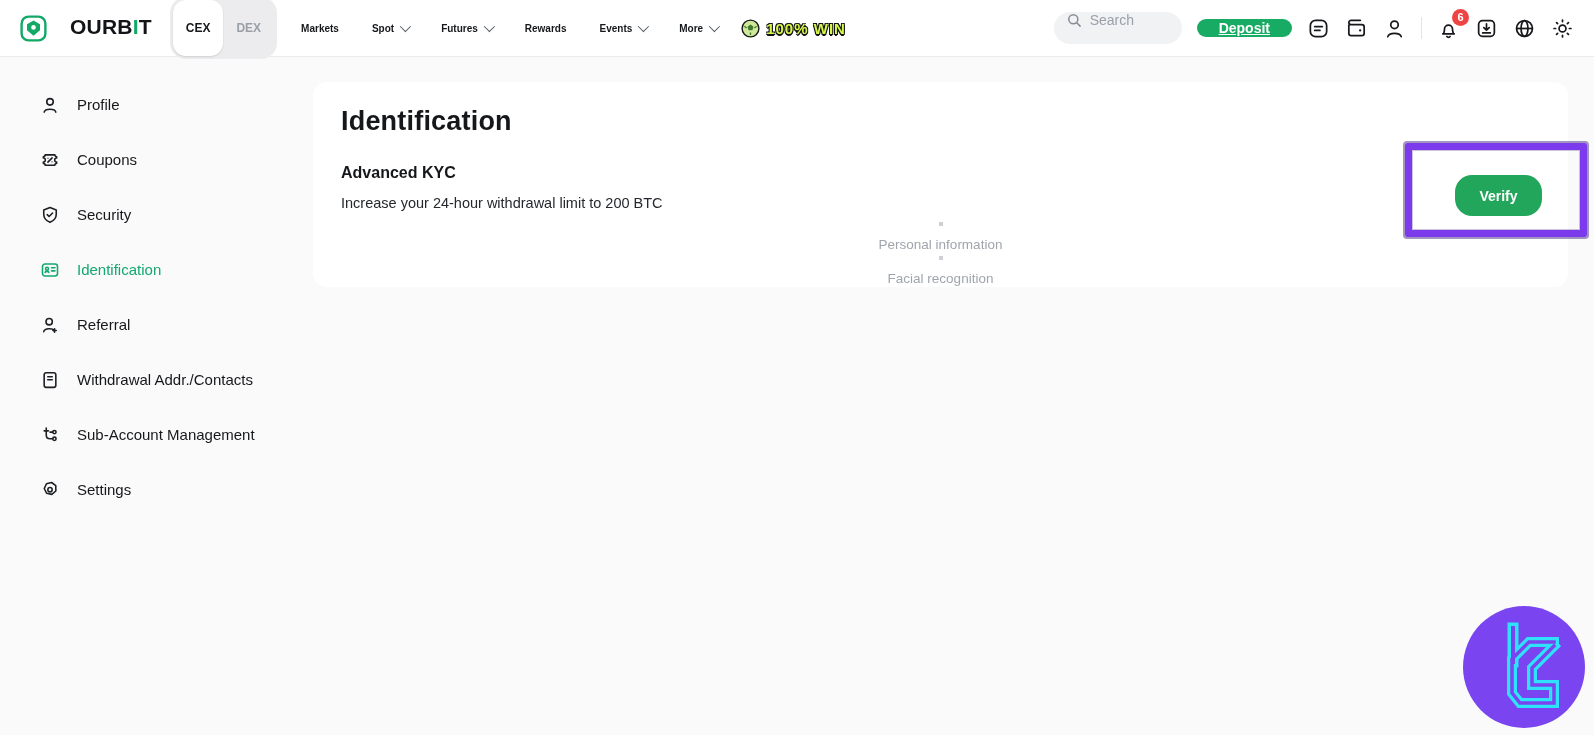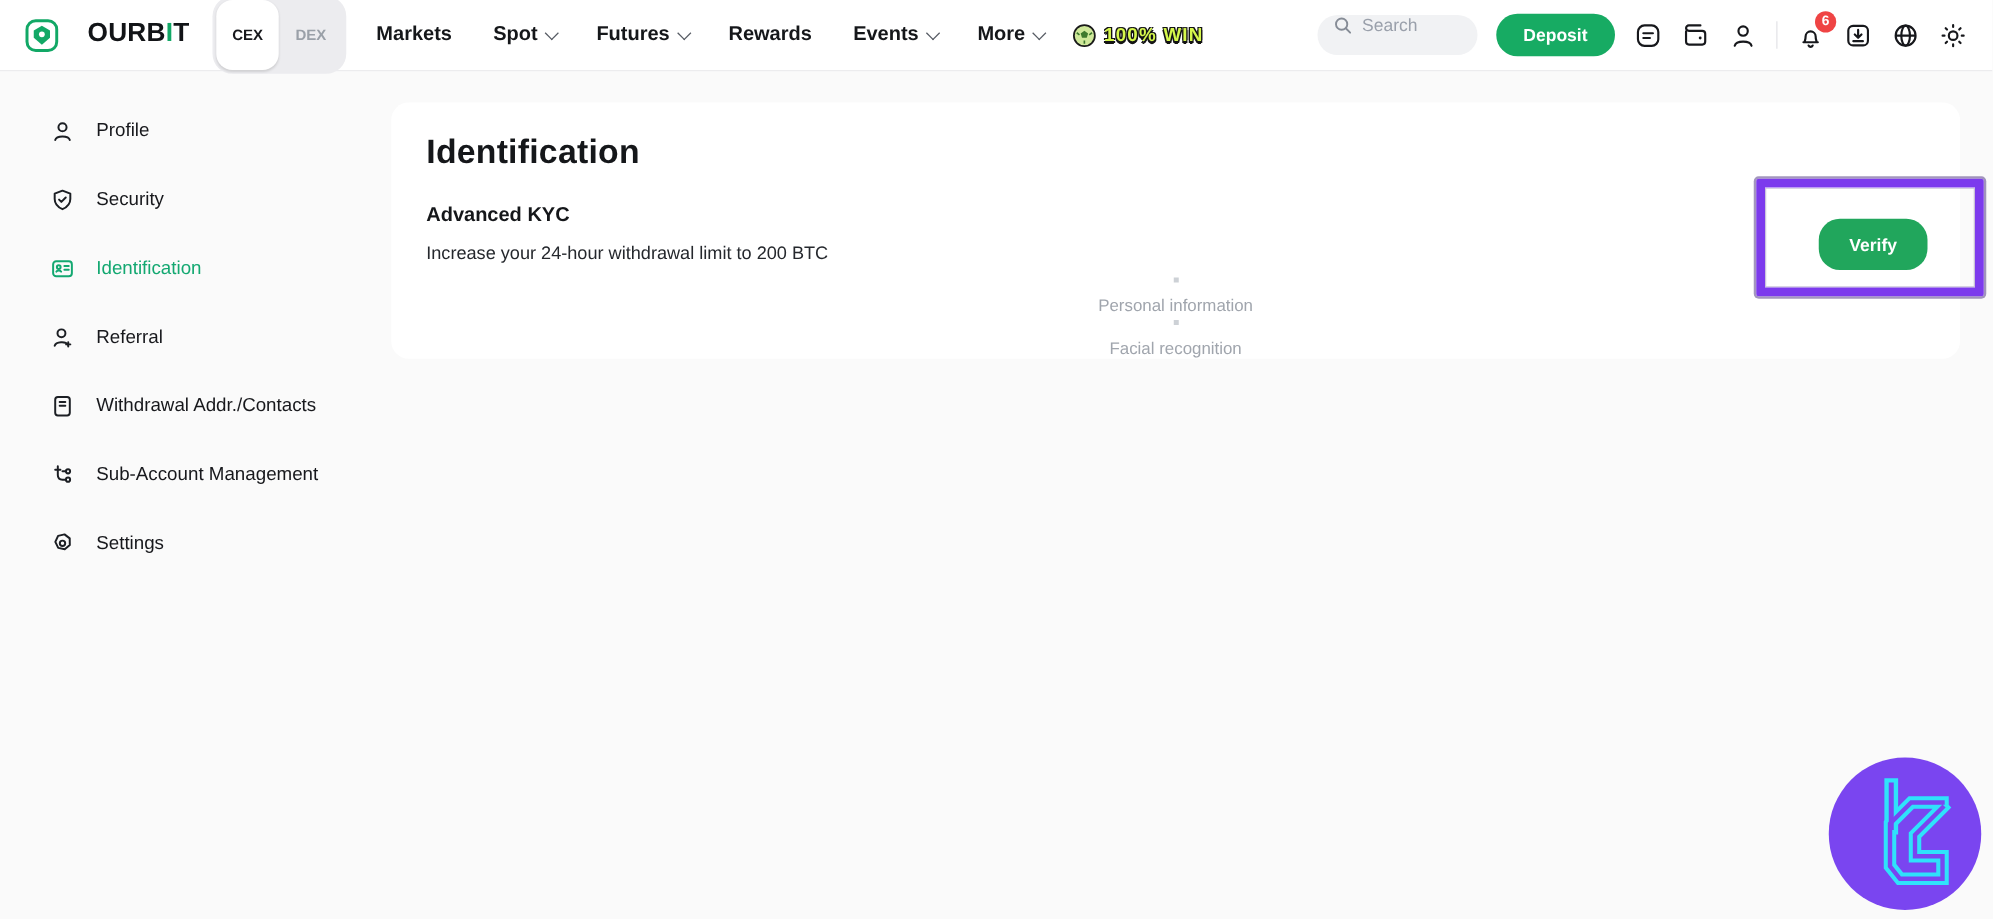--- a/index.html
+++ b/index.html
@@ -24,44 +24,44 @@
   .wordmark .accent { color:#12a866; }
 
   .cexdex {
     margin-left:18px; background:#ececef; border-radius:16px;
     display:flex; padding:3px; align-items:center;
   }
   .seg { padding:21px 13px; border-radius:13px; font-size:12px; font-weight:700; color:#9aa0a8; }
   .seg.active { background:#fff; color:#17181c; box-shadow:0 1px 2px rgba(0,0,0,.12); }
 
   .nav { display:flex; align-items:center; gap:33px; margin-left:24px; }
-  .nav-item { display:flex; align-items:center; gap:6px; font-size:16px; font-weight:600; color:#15171a; cursor:pointer; white-space:nowrap; }
+  .nav-item { display:flex; align-items:center; gap:6px; font-size:10px; font-weight:600; color:#15171a; cursor:pointer; white-space:nowrap; }
   .chev { width:8px; height:8px; border-right:1.6px solid #565b63; border-bottom:1.6px solid #565b63; transform:rotate(45deg) translateY(-2px); }
 
   .promo { display:flex; align-items:center; gap:6px; margin-left:24px; cursor:pointer; }
   .promo-text {
     font-size:15px; font-weight:800; letter-spacing:1px; color:#d6f84c;
     text-shadow:-1px -1px 0 #141414, 1px -1px 0 #141414, -1px 1px 0 #141414,
                  1px 1px 0 #141414, 0 2px 0 #141414;
   }
 
   .top-right { margin-left:auto; display:flex; align-items:center; gap:15px; }
   .search {
     width:128px; height:32px; background:#f1f2f4; border-radius:16px;
     display:flex; align-items:flex-start; gap:7px; padding:0 12px;
   }
   .search input {
     border:none; outline:none; background:transparent; width:80px;
     font-size:14px; color:#3b3f46; font-family:"Liberation Sans",sans-serif;
   }
   .search input::placeholder { color:#9aa0ab; }
   .btn-deposit {
-    height:34px; padding:0 22px; border:none; border-radius:17px;
+    height:18px; padding:0 22px; border:none; border-radius:17px;
     background:#17ab63; color:#fff; font-size:14px; font-weight:700;
-    font-family:"Liberation Sans",sans-serif; cursor:pointer;
+    font-family:"Liberation Sans",sans-serif; cursor:pointer;text-decoration:underline;
   }
   .icon-btn { cursor:pointer; position:relative; display:flex; align-items:center; }
   .vdivider { width:1px; height:22px; background:#e3e4e8; }
   .badge {
     position:absolute; top:-8px; right:-9px; min-width:17px; height:17px;
     background:#ef4444; color:#fff; border-radius:9px; font-size:11px; font-weight:700;
     display:flex; align-items:center; justify-content:center; padding:0 4px;
   }
 
   
@@ -233,20 +233,31 @@
   <div class="side-item">
     <span>
       <svg width="20" height="20" viewBox="0 0 24 24" fill="none" stroke-width="1.9" stroke-linecap="round">
         <circle cx="12" cy="8.2" r="3.9"></circle>
           <path d="M5 20.5 c1.2 -4.6 12.8 -4.6 14 0"></path>
       </svg>
     </span>
     <span>Profile</span>
   </div>
 
+  <div class="side-item">
+    <span>
+      <svg width="20" height="20" viewBox="0 0 24 24" fill="none" stroke-width="1.9" stroke-linecap="round" stroke-linejoin="round">
+        <path d="M4 8 a2.2 2.2 0 0 0 2.2 -2.2 H17.8 A2.2 2.2 0 0 0 20 8 v1.6 a2.4 2.4 0 0 0 0 4.8 V16 a2.2 2.2 0 0 0 -2.2 2.2 H6.2 A2.2 2.2 0 0 0 4 16 v-1.6 a2.4 2.4 0 0 0 0 -4.8 Z"></path>
+        <path d="M9.5 14.5 l5 -5"></path>
+        <circle cx="9.6" cy="9.8" r="0.8" fill="#1c1f24" stroke="none"></circle>
+        <circle cx="14.4" cy="14.2" r="0.8" fill="#1c1f24" stroke="none"></circle>
+      </svg>
+    </span>
+    <span>Coupons</span>
+  </div>
 
   <div class="side-item">
     <span>
       <svg width="20" height="20" viewBox="0 0 24 24" fill="none" stroke-width="1.9" stroke-linecap="round" stroke-linejoin="round">
         <path d="M12 3 l7.5 2.9 V11 c0 5 -3.4 8 -7.5 9.8 C7.9 19 4.5 16 4.5 11 V5.9 Z"></path>
         <path d="M8.7 11.6 l2.2 2.2 4.2 -4.2"></path>
       </svg>
     </span>
     <span>Security</span>
   </div>

